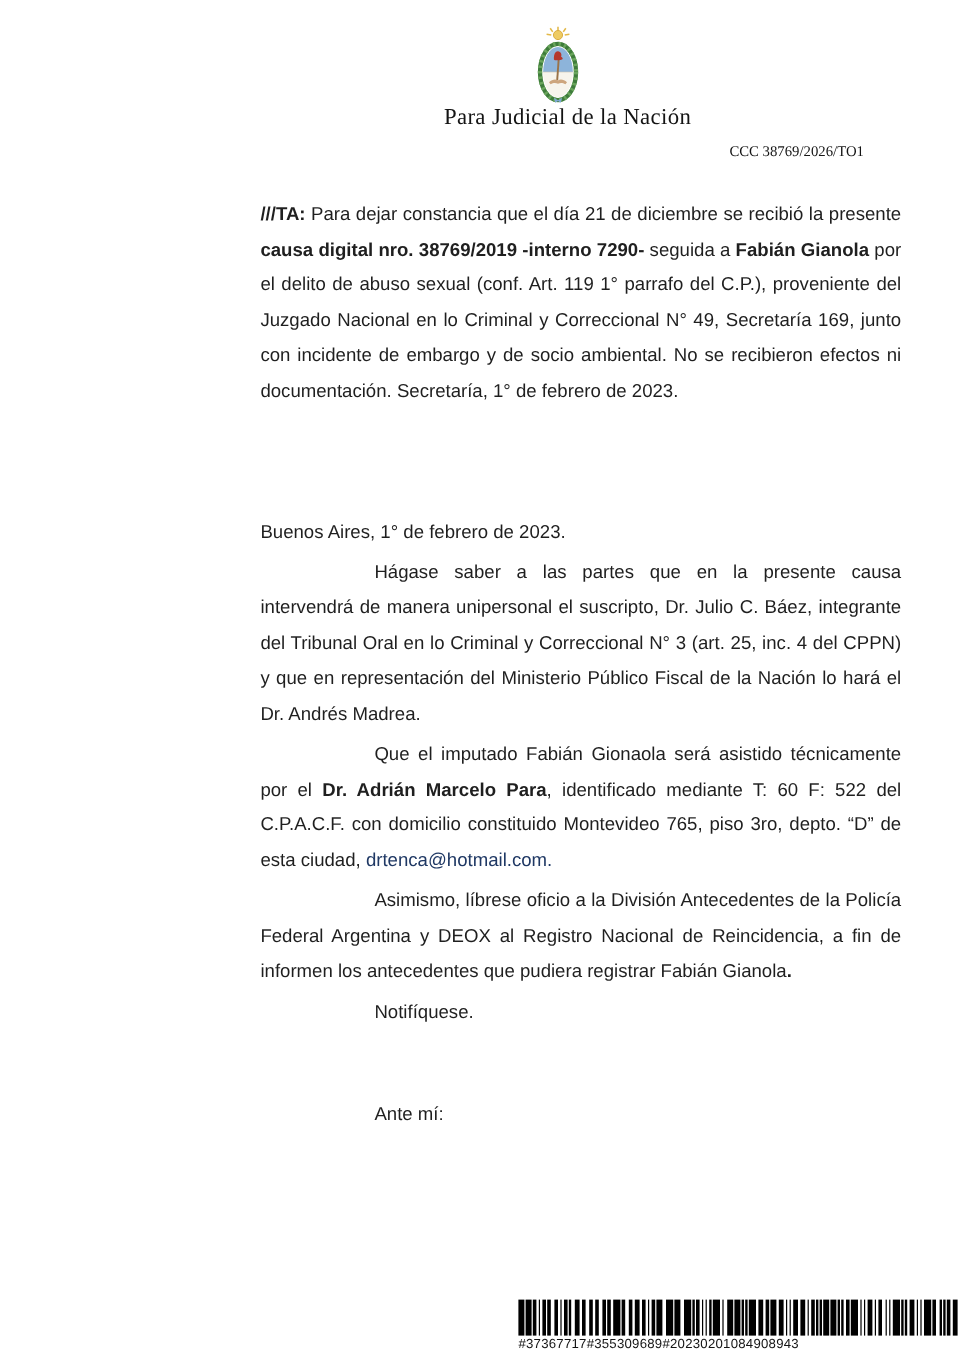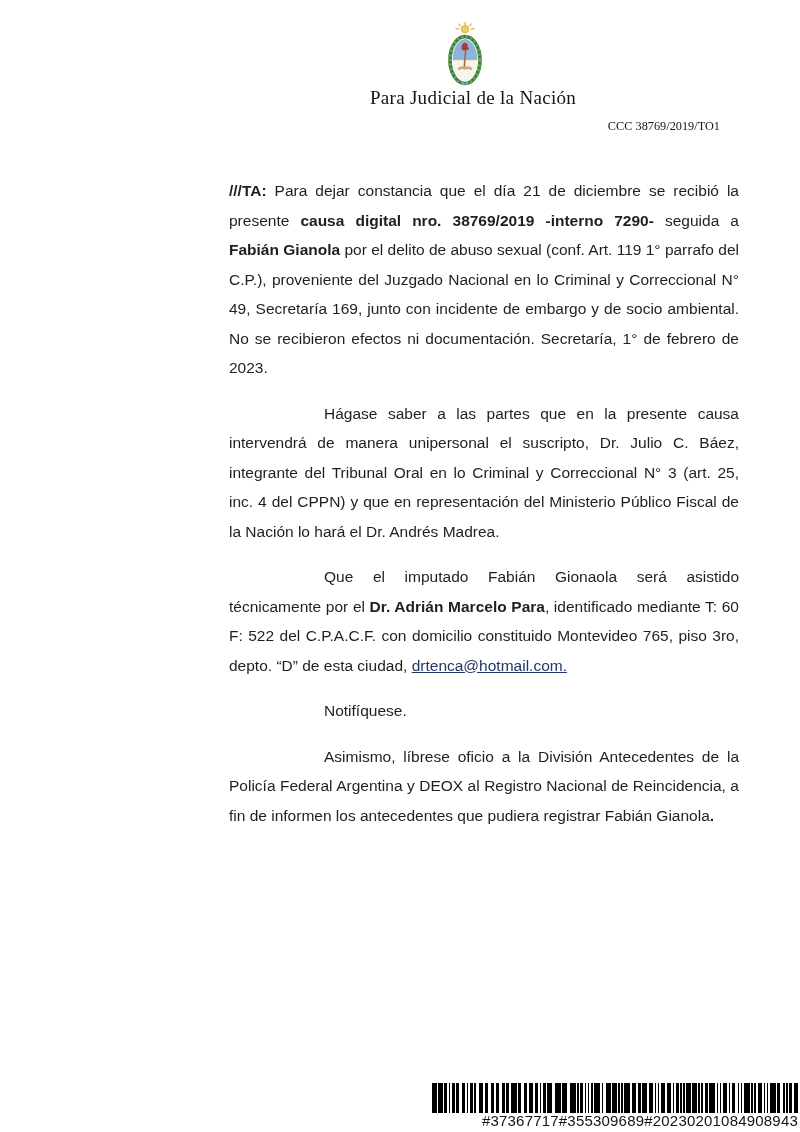--- a/index.html
+++ b/index.html
@@ -14,32 +14,32 @@
     font-family:"Liberation Serif",serif;font-size:19px;letter-spacing:.3px;color:#141414;
   }
   .header-right{
     position:absolute;top:120px;left:213px;width:507px;text-align:right;
     font-family:"Liberation Serif",serif;font-size:12.3px;line-height:13.5px;color:#141414;
   }
   .body-block{
     position:absolute;top:160px;left:213px;width:542px;
     font-size:15.5px;line-height:29.5px;text-align:justify;text-justify:inter-word;
   }
-  .para{margin:16px;}
+  .para{margin:4px;}
   .indent{text-indent:95px;}
   .date-para{margin-top:88px;}
   .ante-mi{margin-top:56px;}
   .para b{font-weight:bold;}
-  .mail-link{text-decoration:underline;cursor:pointer;}
+  .mail-link{cursor:pointer;}
   .barcode-wrap{position:absolute;left:432px;top:1083px;width:366px;}
   .barcode{display:flex;width:100%;height:30px;background:#ffffff;}
   .barcode i{display:block;height:100%;flex-basis:0;}
   .barcode i.bk{background:#000000;}
   .barcode-text{
-    text-align:right;font-size:15px;line-height:13px;margin-top:1px;
+    text-align:left;font-size:11px;line-height:13px;margin-top:1px;
     color:#141414;letter-spacing:.2px;
   }
 </style>
 </head>
 <body style="color: rgb(31, 31, 31);">
 
 <div class="page">
 
   <div class="coa">
     <svg viewBox="0 0 62 66" width="62" height="66" aria-hidden="true">
@@ -52,36 +52,38 @@
       <line x1="18.6" y1="38" x2="43.4" y2="38" stroke="#c9c2b4" stroke-width="0.5"></line>
       <rect x="30.3" y="24" width="1.6" height="21" fill="#9a7348" transform="rotate(4 31 34)"></rect>
       <path d="M27.6 27.5 C27.4 22.8 29 20.5 31 20.7 C33.4 21 34.4 23.2 33.6 25.2 C35.6 26 35.2 27.8 33 27.9 C30.8 28.4 28.4 28.6 27.6 27.5 Z" fill="#b5382c"></path>
       <path d="M23.5 46.5 C26 44.2 29 43.8 31 45 C33 43.8 36 44.2 38.5 46.5 L37.2 48.3 C34.8 46.8 33 46.8 31 47.8 C29 46.8 27.2 46.8 24.8 48.3 Z" fill="#cda57d"></path>
       <path d="M27.5 59.5 L31 61.5 L34.5 59.5 L33.2 63.6 L31 62.1 L28.8 63.6 Z" fill="#7ea8d4"></path>
     </svg>
   </div>
 
   <div class="title">Para Judicial de la Nación</div>
   <div class="header-right">
-    <div>CCC 38769/2019/TO1</div>
+    <div>CCC 38769/2026/TO1</div>
   </div>
 
   <div class="body-block">
     <p class="para"><b>///TA:</b><span> Para dejar constancia que el día 21 de diciembre se recibió la presente </span><b>causa digital nro. 38769/2019 -interno 7290-</b><span> seguida a </span><b>Fabián Gianola</b><span> por el delito de abuso sexual (conf. Art. 119 1° parrafo del C.P.), proveniente del Juzgado Nacional en lo Criminal y Correccional N° 49, Secretaría 169, junto con incidente de embargo y de socio ambiental. No se recibieron efectos ni documentación. Secretaría, 1° de febrero de 2023.</span></p>
 
+    <p class="para date-para">Buenos Aires, 1° de febrero de 2023.</p>
 
 
     <p class="para indent">Hágase saber a las partes que en la presente causa intervendrá de manera unipersonal el suscripto, Dr. Julio C. Báez, integrante del Tribunal Oral en lo Criminal y Correccional N° 3 (art. 25, inc. 4 del CPPN) y que en representación del Ministerio Público Fiscal de la Nación lo hará el Dr. Andrés Madrea.</p>
 
     <p class="para indent"><span>Que el imputado Fabián Gionaola será asistido técnicamente por el </span><b>Dr. Adrián Marcelo Para</b><span>, identificado mediante T: 60 F: 522 del C.P.A.C.F. con domicilio constituido Montevideo 765, piso 3ro, depto. “D” de esta ciudad, </span><a class="mail-link" style="color: rgb(31, 56, 100);">drtenca@hotmail.com.</a></p>
 
+    <p class="para indent"><span>Asimismo, líbrese oficio a la División Antecedentes de la Policía Federal Argentina y DEOX al Registro Nacional de Reincidencia, a fin de informen los antecedentes que pudiera registrar Fabián Gianola</span><b>.</b></p>
+
     <p class="para indent">Notifíquese.</p>
 
-    <p class="para indent"><span>Asimismo, líbrese oficio a la División Antecedentes de la Policía Federal Argentina y DEOX al Registro Nacional de Reincidencia, a fin de informen los antecedentes que pudiera registrar Fabián Gianola</span><b>.</b></p>
-
+    <p class="para indent ante-mi">Ante mí:</p>
   </div>
 
   <div class="barcode-wrap">
     <div class="barcode">
         <i class="bk" style="flex-grow: 3;"></i>
         <i style="flex-grow: 1;"></i>
         <i class="bk" style="flex-grow: 3;"></i>
         <i style="flex-grow: 1;"></i>
         <i class="bk" style="flex-grow: 2;"></i>
         <i style="flex-grow: 1;"></i>

